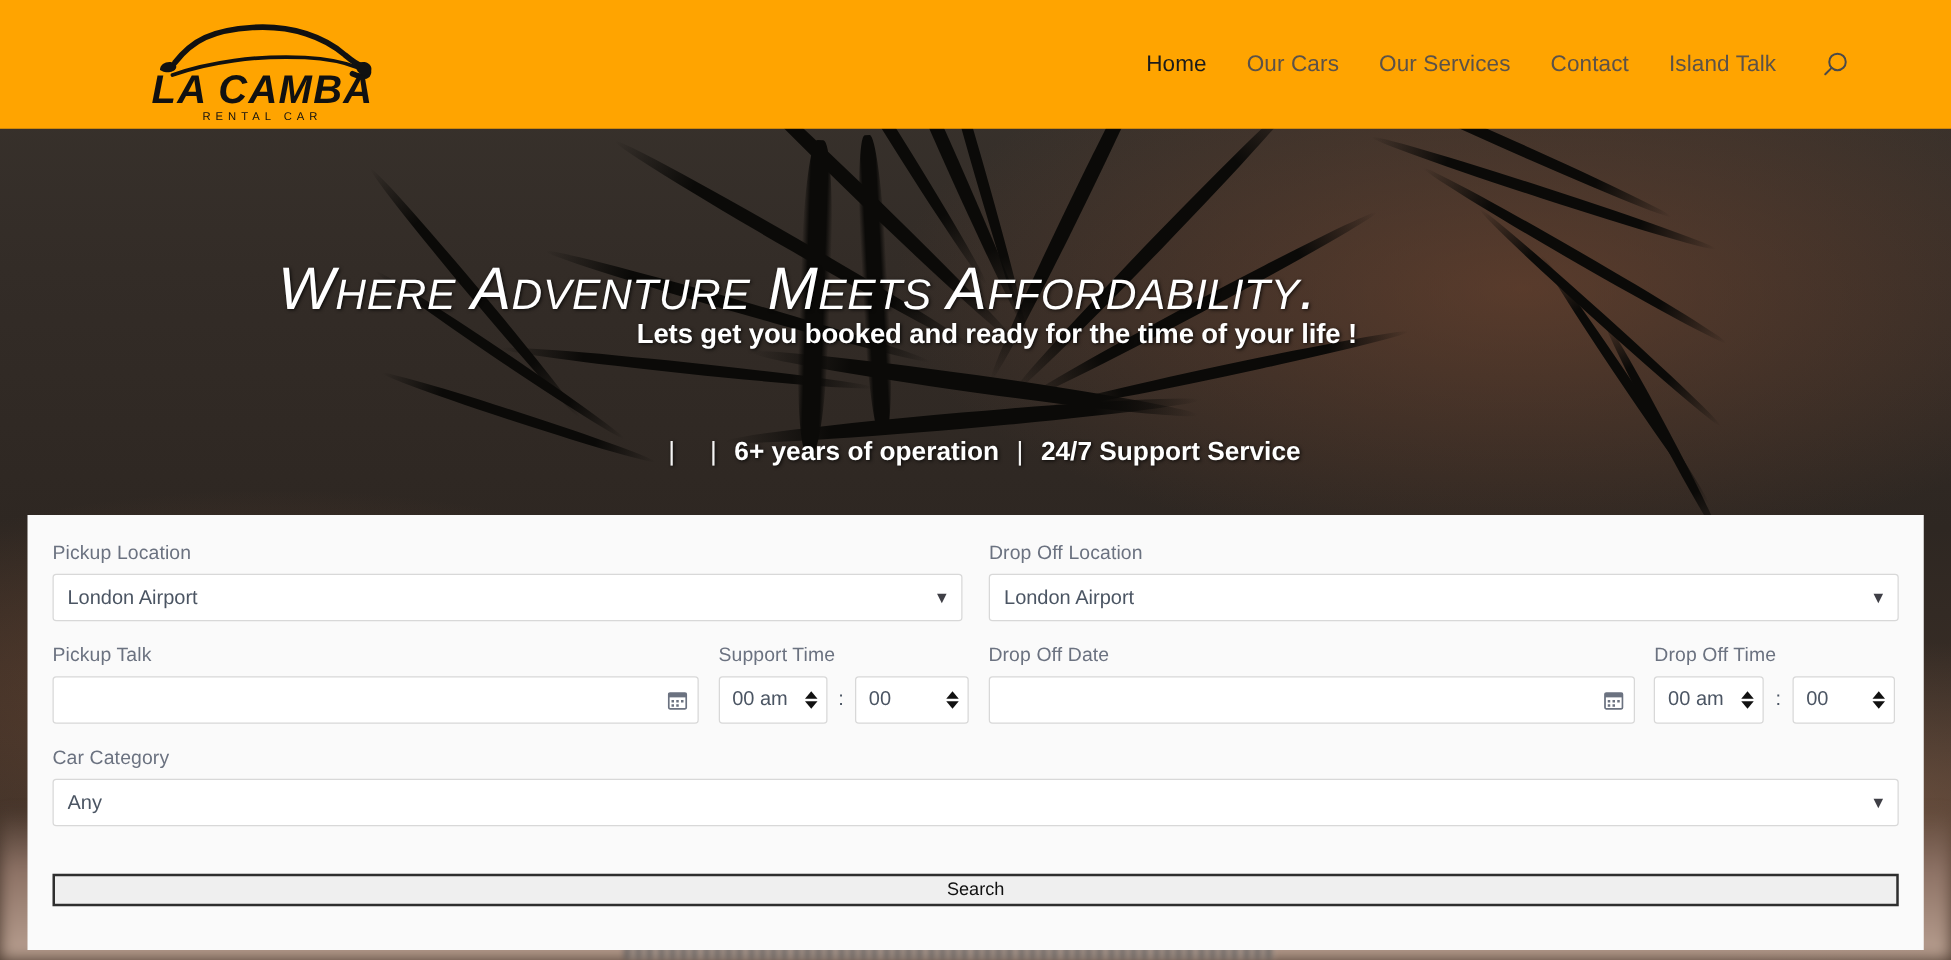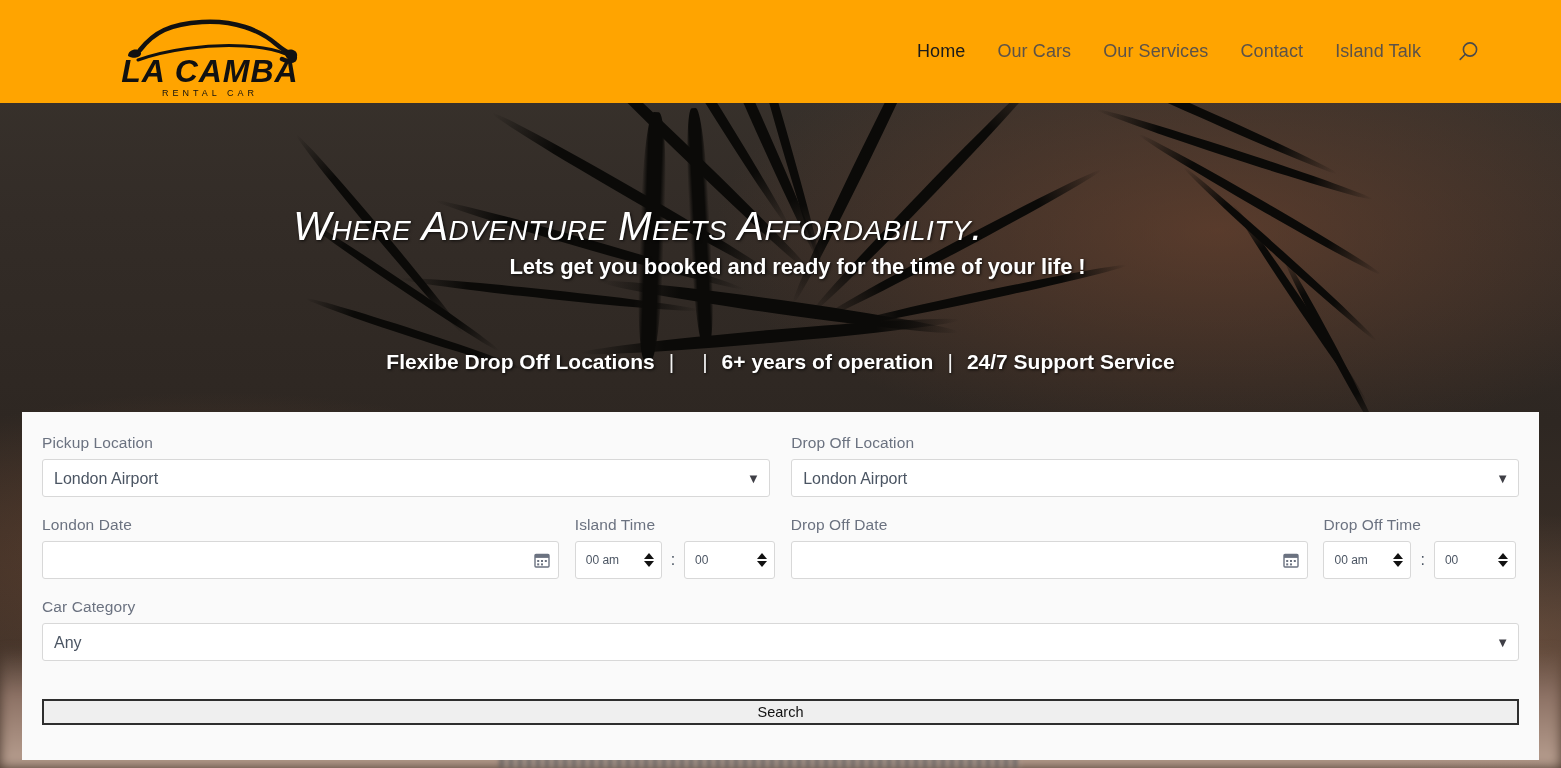--- a/index.html
+++ b/index.html
@@ -76,21 +76,21 @@
     display: flex; align-items: center; cursor: pointer;
   }
 
   
   .hero-title {
     position: absolute; top: 204px; left: 0; width: 1276px;
     text-align: center;
     color: #ffffff;
     font-family: "Liberation Sans", sans-serif;
     font-style: italic;
-    font-size: 40px;
+    font-size: 48px;
     font-variant: small-caps;
     letter-spacing: .5px;
     text-shadow: 1px 1px 3px rgba(0,0,0,.75);
     z-index: 10;
     white-space: nowrap;
   }
   .hero-sub {
     position: absolute; top: 254px; left: 17px; width: 1561px;
     text-align: center;
     color: #ffffff;
@@ -167,21 +167,21 @@
     pointer-events: none;
   }
   .spin {
     position: relative;
     display: inline-flex; align-items: center;
     height: 38px;
     border: 1px solid #d8d8d8;
     background: #ffffff;
     border-radius: 3px;
     padding: 0 26px 0 10px;
-    font-size: 12px;
+    font-size: 16px;
     color: #4b5563;
     overflow: hidden;
   }
   .spin .val { white-space: nowrap; overflow: hidden; }
   .spin-arrows {
     position: absolute; right: 7px; top: 50%;
     transform: translateY(-50%);
     display: flex; flex-direction: column;
     gap: 2px; cursor: pointer;
   }
@@ -272,21 +272,20 @@
           <line x1="10.3" y1="15.3" x2="5.2" y2="20.4" stroke="#4a4a4a" stroke-width="1.6" stroke-linecap="round"></line>
         </svg>
       </div>
     </div>
   </div>
 
   <div class="hero-title">Where Adventure Meets Affordability.</div>
   <div class="hero-sub">Lets get you booked and ready for the time of your life !</div>
 
   <div class="hero-features">
-    <span>Flexibe Drop Off Locations</span>
     <span class="feature-sep">|</span>
     <span class="feature-sep">|</span>
     <span>6+ years of operation</span>
     <span class="feature-sep">|</span>
     <span>24/7 Support Service</span>
   </div>
 
   <div class="panel">
 
     <div class="row">
@@ -307,41 +306,41 @@
             <option>London Airport</option>
           </select>
           <span class="chev">▼</span>
         </div>
       </div>
     </div>
 
     <div class="row" style="margin-top:19px;">
 
       <div style="width:518px;">
-        <label class="field-label">London Date</label>
+        <label class="field-label">Pickup Talk</label>
         <div class="date-wrap">
           <input class="txt" type="text" placeholder="" style="">
           <span class="cal-ico">
             <svg width="16" height="16" viewBox="0 0 16 16" aria-hidden="true">
               <rect x="1" y="2.5" width="14" height="12.5" rx="1" fill="none" stroke="#6b7280" stroke-width="1.4"></rect>
               <rect x="1" y="2.5" width="14" height="3.4" fill="#6b7280"></rect>
               <rect x="3.2" y="8" width="2" height="2" fill="#6b7280"></rect>
               <rect x="7" y="8" width="2" height="2" fill="#6b7280"></rect>
               <rect x="10.8" y="8" width="2" height="2" fill="#6b7280"></rect>
               <rect x="3.2" y="11.4" width="2" height="2" fill="#6b7280"></rect>
               <rect x="7" y="11.4" width="2" height="2" fill="#6b7280"></rect>
             </svg>
           </span>
         </div>
       </div>
 
       <div style="width:16px;"></div>
 
       <div style="width:200px;">
-        <label class="field-label">Island Time</label>
+        <label class="field-label">Support Time</label>
         <div style="display:flex; align-items:center;">
           <div class="spin" style="width:90px;">
             <span class="val">00 am</span>
             <span class="spin-arrows">
               <span class="tri-up"></span>
                 <span class="tri-dn"></span>
             </span>
           </div>
           <span class="colon">:</span>
           <div class="spin" style="width:94px;">

